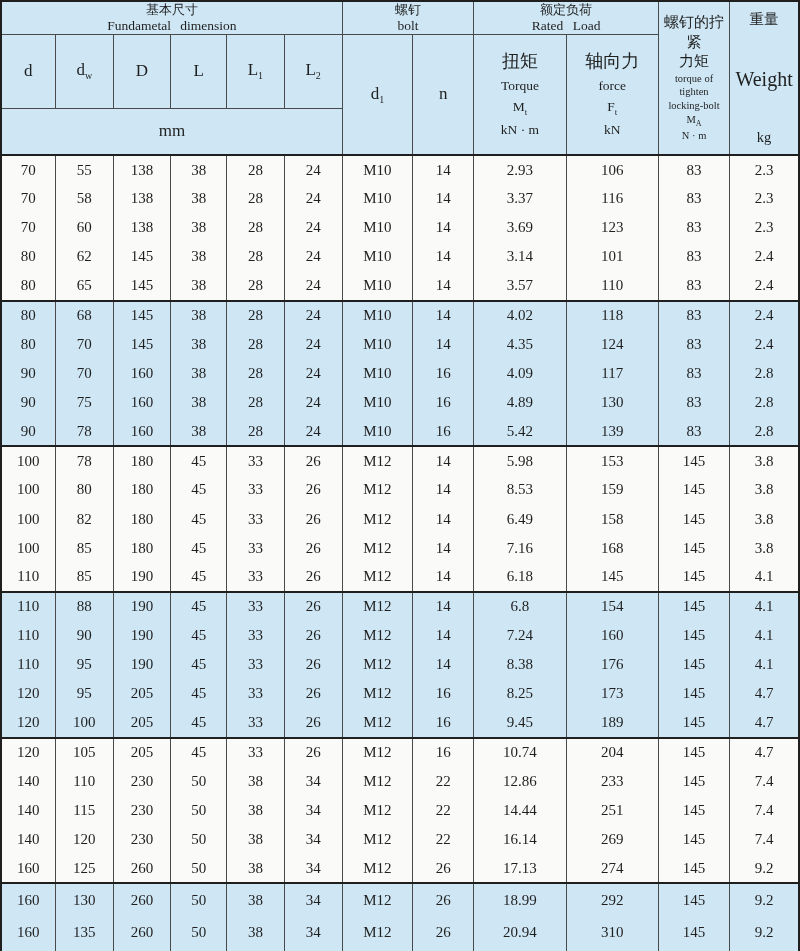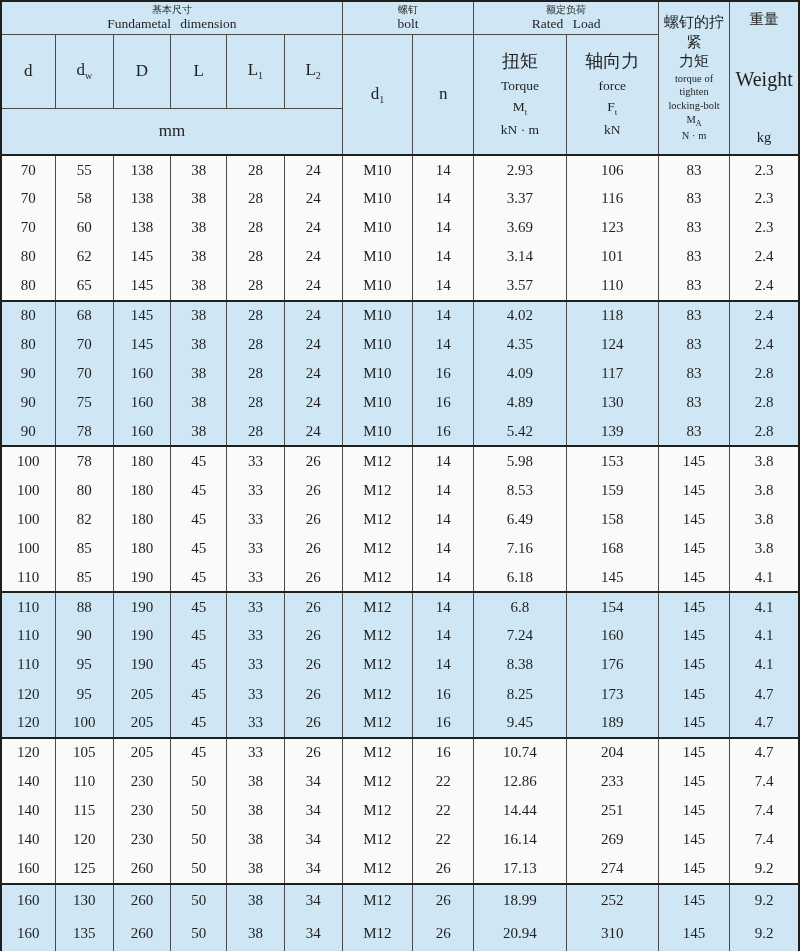--- a/index.html
+++ b/index.html
@@ -25,21 +25,21 @@
   tr.h2 th.dimcol{border-bottom:1px solid #4a4a4a;}
   tbody tr:first-child td{border-top:2px solid #1f1f1f;}
   tbody tr.gstart td{border-top:2px solid #1f1f1f;}
   tr.shade-blue td{background:#cfe7f5;}
   tr.shade-white td{background:#fafaf8;}
   tr.h1{height:33px;}
   tr.h2{height:44px;}
   tr.h3{height:44px;}
   tbody tr{height:29px;font-size:15px;margin-top:24px;}
   tbody tr.tall{height:33px;}
-  .zhline{font-size:10px;line-height:1.2;}
+  .zhline{font-size:13px;line-height:1.2;}
   .enline{font-size:13.5px;line-height:1.2;word-spacing:6px;}
   .collabel{font-size:17px;}
   .collabel sub{font-size:10px;}
   .mmlabel{font-size:17px;margin-top:46px;}
   .stack4{font-size:13.5px;line-height:1.55;}
   .stack4 .zh{font-size:18px;}
   .stack4 sub{font-size:9px;}
   .macell{font-size:10.5px;line-height:1.3;}
   .macell .zh{font-size:15px;}
   .macell sub{font-size:8px;}
@@ -481,21 +481,21 @@
         <tr class="shade-blue tall gstart">
           <td class="mono">160</td>
           <td class="mono">130</td>
           <td class="mono">260</td>
           <td class="mono">50</td>
           <td class="mono">38</td>
           <td class="mono">34</td>
           <td class="mono">M12</td>
           <td class="mono">26</td>
           <td class="mono">18.99</td>
-          <td class="mono">252</td>
+          <td class="mono">292</td>
           <td class="mono">145</td>
           <td class="mono">9.2</td>
         </tr>
         <tr class="shade-blue tall">
           <td class="mono">160</td>
           <td class="mono">135</td>
           <td class="mono">260</td>
           <td class="mono">50</td>
           <td class="mono">38</td>
           <td class="mono">34</td>

